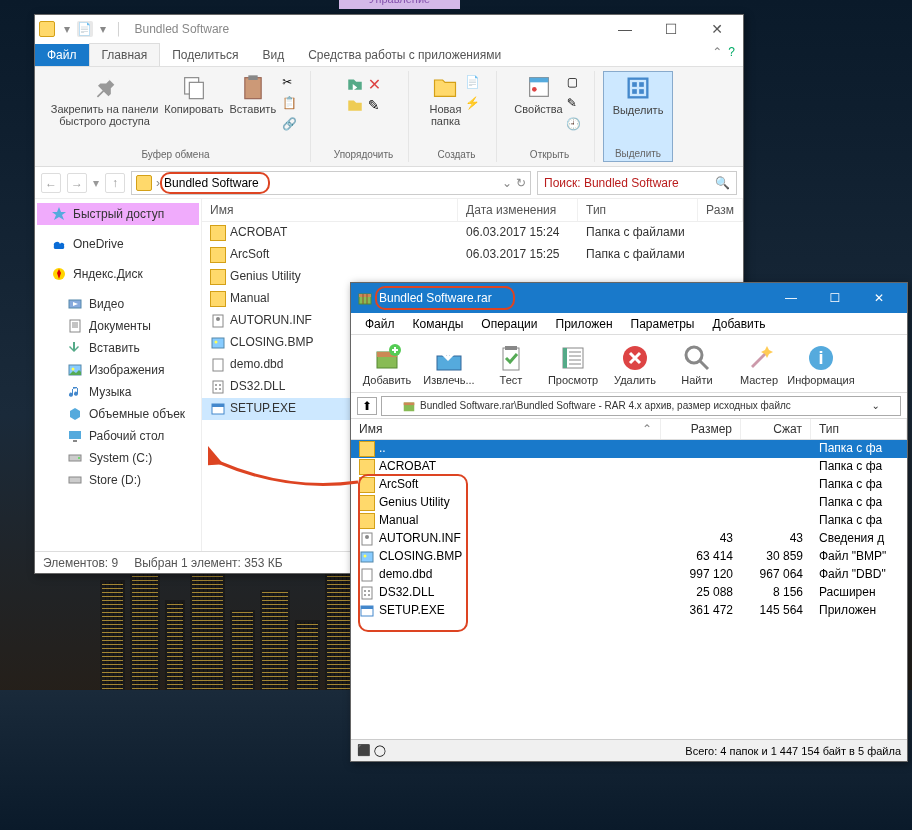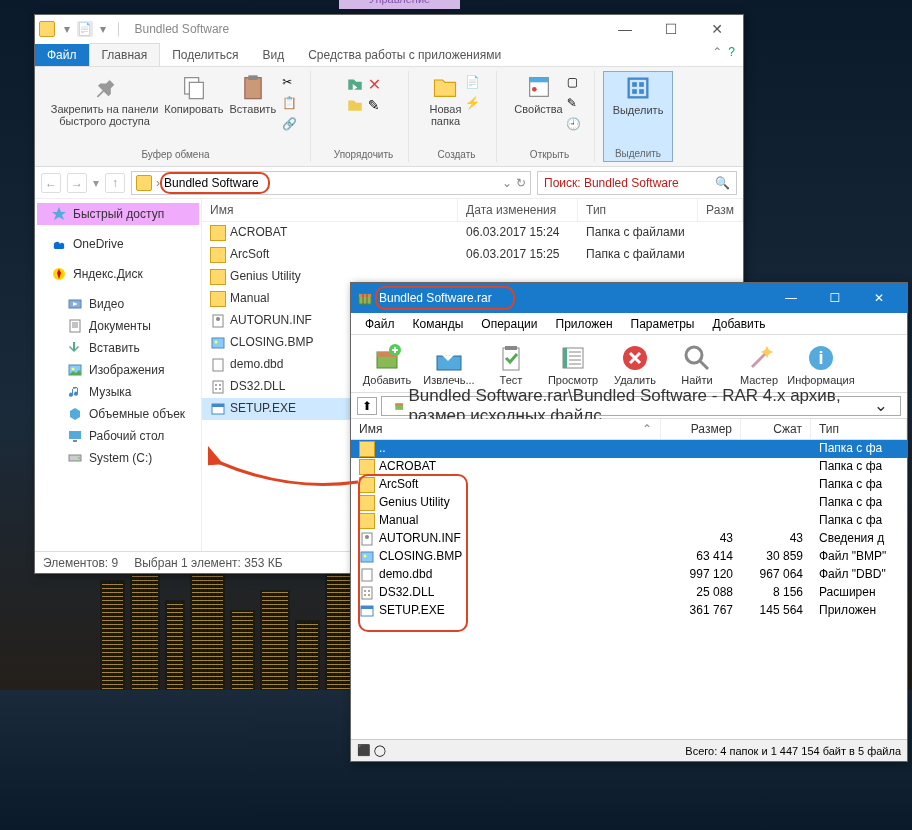--- a/index.html
+++ b/index.html
@@ -67,21 +67,21 @@
 .wr-title { height: 30px; background: #1979ca; color: #fff; display: flex; align-items: center; padding: 0 6px; gap: 6px; position: relative; }
 .wr-title-hl { position: absolute; left: 24px; width: 140px; height: 24px; border: 2px solid #d42; border-radius: 10px; pointer-events: none; }
 .wr-winbtns { margin-left: auto; display: flex; }
 .wr-winbtn { width: 44px; height: 28px; display: flex; align-items: center; justify-content: center; color: #fff; }
 .wr-menu { height: 22px; background: #fff; display: flex; align-items: center; gap: 2px; padding: 0 6px; font-size: 12px; border-bottom: 1px solid #ddd; }
 .wr-menu > span { padding: 2px 8px; }
 .wr-tb { height: 58px; background: #fff; display: flex; align-items: center; gap: 2px; padding: 2px 6px; border-bottom: 1px solid #ddd; }
 .wr-tbtn { display: flex; flex-direction: column; align-items: center; font-size: 11px; color: #333; width: 60px; }
 .wr-tic { width: 32px; height: 32px; }
 .wr-addr { height: 26px; background: #fff; display: flex; align-items: center; padding: 2px 6px; gap: 4px; border-bottom: 1px solid #ddd; }
-.wr-addr-box { flex: 1; border: 1px solid #aaa; height: 20px; display: flex; align-items: center; padding: 0 12px; font-size: 17px; color: #333; }
+.wr-addr-box { flex: 1; border: 1px solid #aaa; height: 20px; display: flex; align-items: center; padding: 0 20px; font-size: 10px; color: #333; }
 .wr-list { flex: 1; background: #fff; overflow: hidden; }
 .wr-hdr { display: flex; border-bottom: 1px solid #ddd; font-size: 12px; color: #333; }
 .wr-hdr > div { padding: 3px 8px; border-right: 1px solid #eee; }
 .wr-c-name { width: 310px; } .wr-c-size { width: 80px; text-align: right; } .wr-c-pack { width: 70px; text-align: right; } .wr-c-type { flex: 1; padding-left:6px; }
 .wr-row { display: flex; font-size: 12px; }
 .wr-row > div { padding: 1px 8px; }
 .wr-row.up { background: #1979ca; color: #fff; }
 .wr-status { height: 22px; border-top: 1px solid #ccc; background: #f0f0f0; display: flex; align-items: center; padding: 0 6px; font-size: 11px; gap: 8px; }
 .wr-status-right { margin-left: auto; }
 
@@ -332,20 +332,26 @@
           </svg>
           <span>Рабочий стол</span>
         </div>
       <div class="nav-item" style="padding-left:30px">
           <svg class="nav-ic" viewBox="0 0 16 16">
             <rect x="2" y="5" width="12" height="6" fill="#ccc" stroke="#888"></rect>
             <circle cx="12" cy="8" r="1" fill="#5d5"></circle>
           </svg>
           <span>System (C:)</span>
         </div>
+      <div class="nav-item" style="padding-left:30px">
+          <svg class="nav-ic" viewBox="0 0 16 16">
+            <rect x="2" y="5" width="12" height="6" fill="#ccc" stroke="#888"></rect>
+          </svg>
+          <span>Store (D:)</span>
+        </div>
     </div>
     <div class="ex-list">
       <div class="list-hdr">
         <div class="col-name">Имя</div>
         <div class="col-date">Дата изменения</div>
         <div class="col-type">Тип</div>
         <div class="col-size">Разм</div>
       </div>
       <div id="ex-rows">
           <div class="list-row">
@@ -598,21 +604,21 @@
             </svg>DS32.DLL</div>
           <div class="wr-c-size">25 088</div>
           <div class="wr-c-pack">8 156</div>
           <div class="wr-c-type">Расширен</div>
         </div>
         <div class="wr-row">
           <div class="wr-c-name"><svg class="row-ic" viewBox="0 0 16 16">
               <rect x="2" y="3" width="12" height="10" fill="#fff" stroke="#48c"></rect>
               <rect x="2" y="3" width="12" height="3" fill="#48c"></rect>
             </svg>SETUP.EXE</div>
-          <div class="wr-c-size">361 767</div>
+          <div class="wr-c-size">361 472</div>
           <div class="wr-c-pack">145 564</div>
           <div class="wr-c-type">Приложен</div>
         </div>
       </div>
   </div>
   <div class="wr-status">
     <span>⬛ ◯</span>
     <span class="wr-status-right">Всего: 4 папок и 1 447 154 байт в 5 файла</span>
   </div>
 </div>

